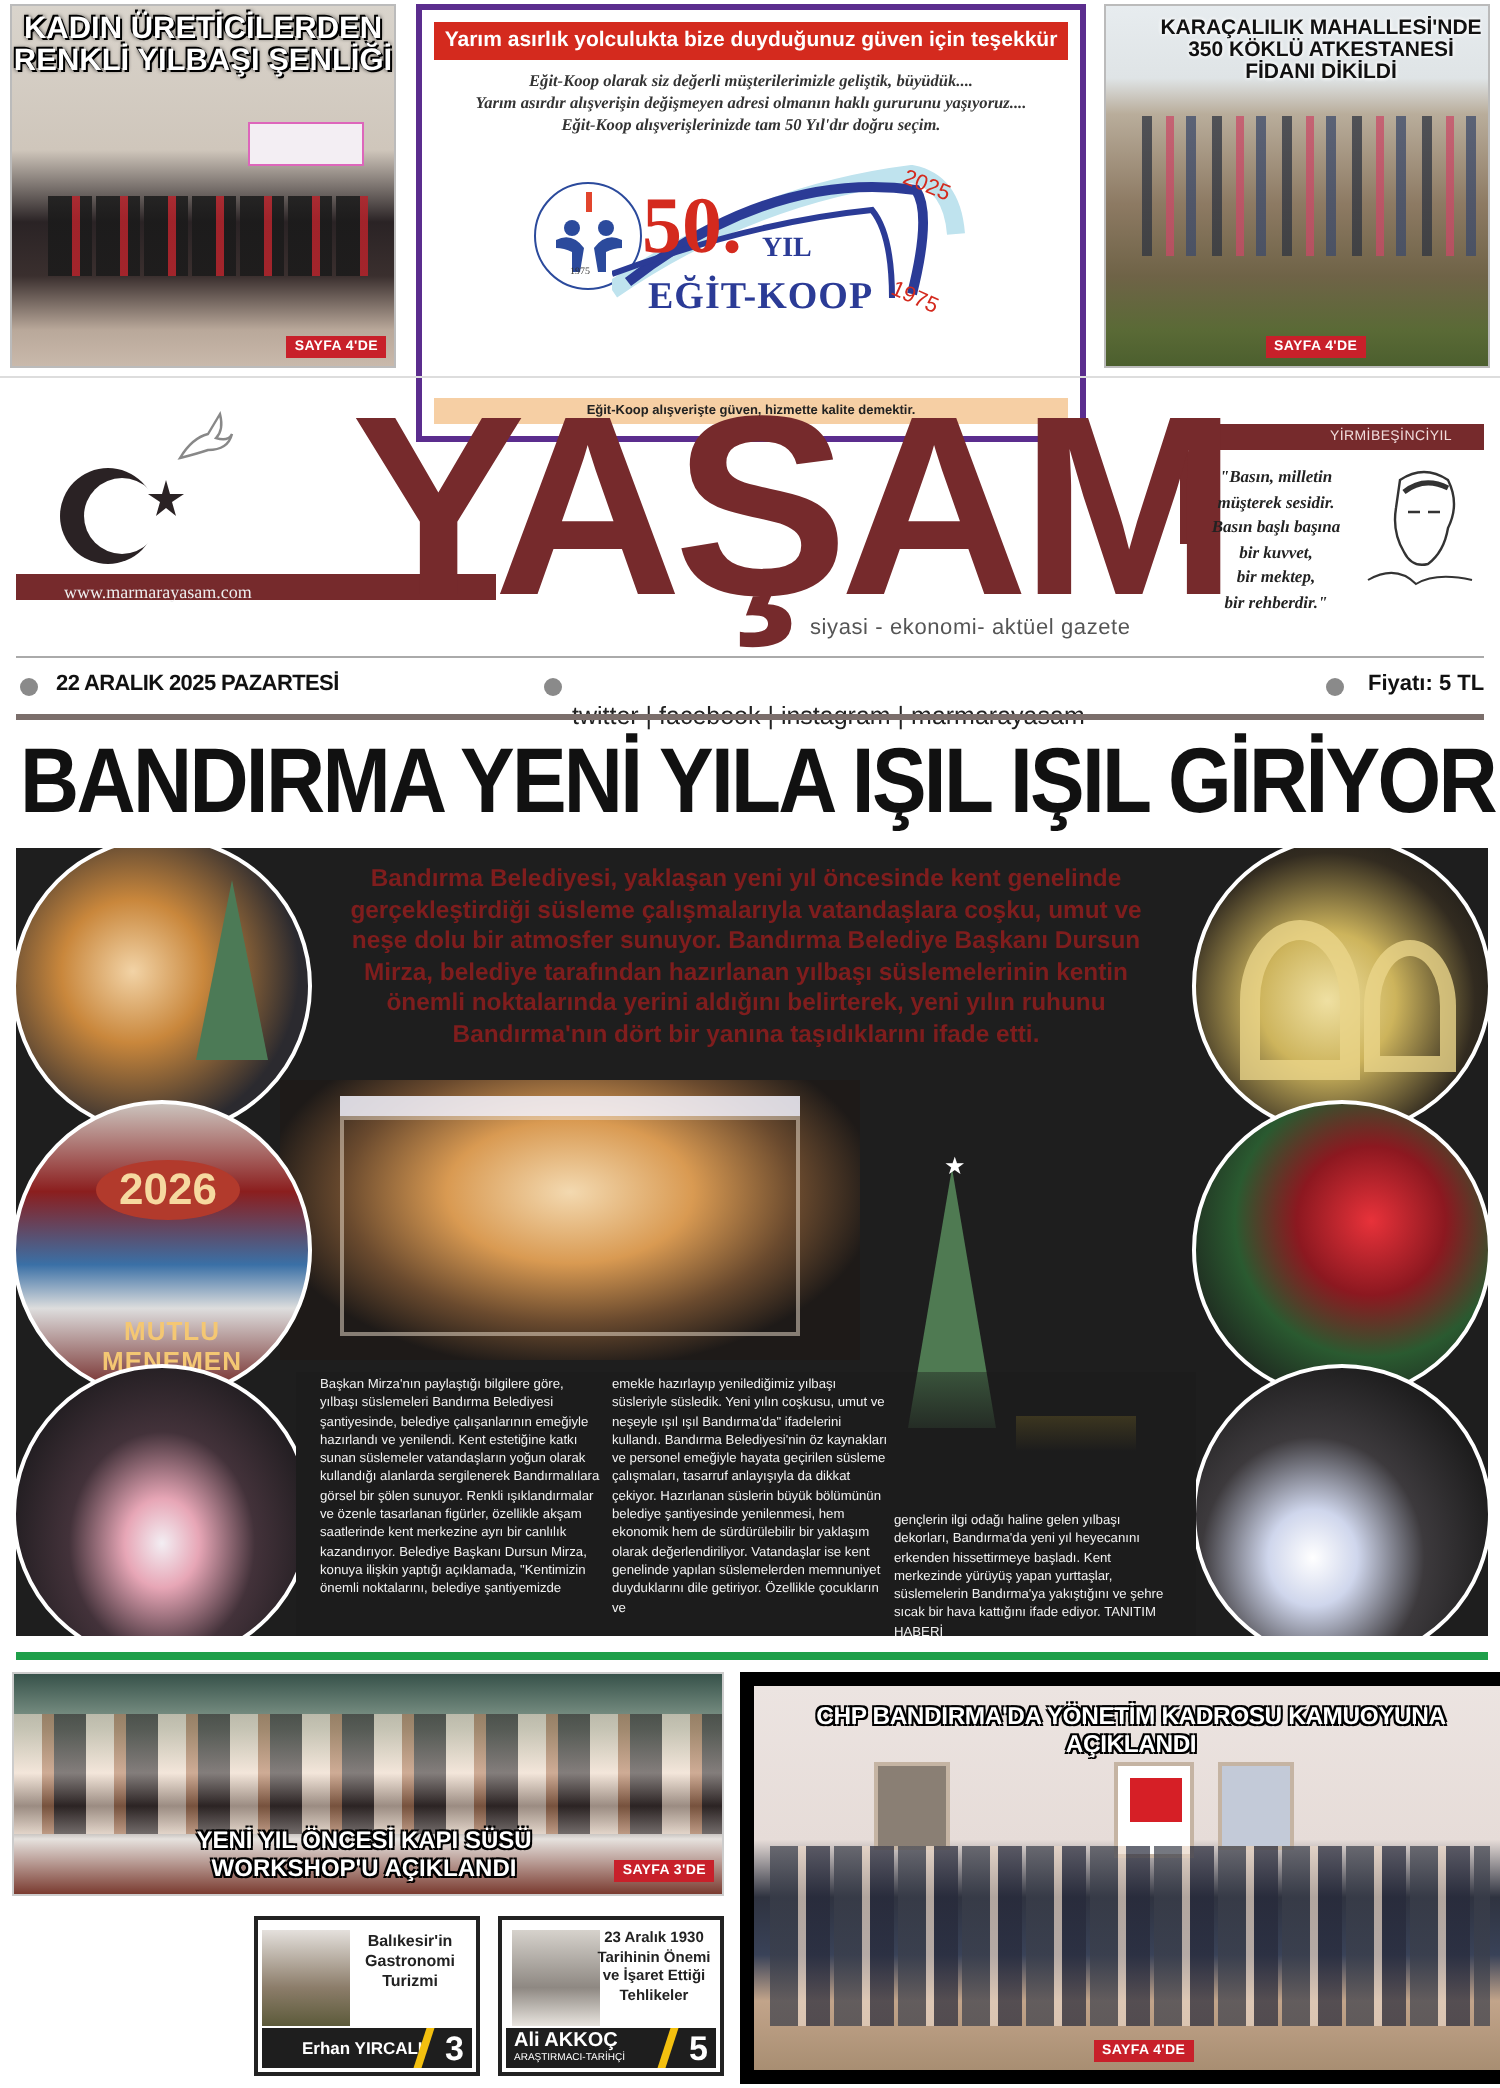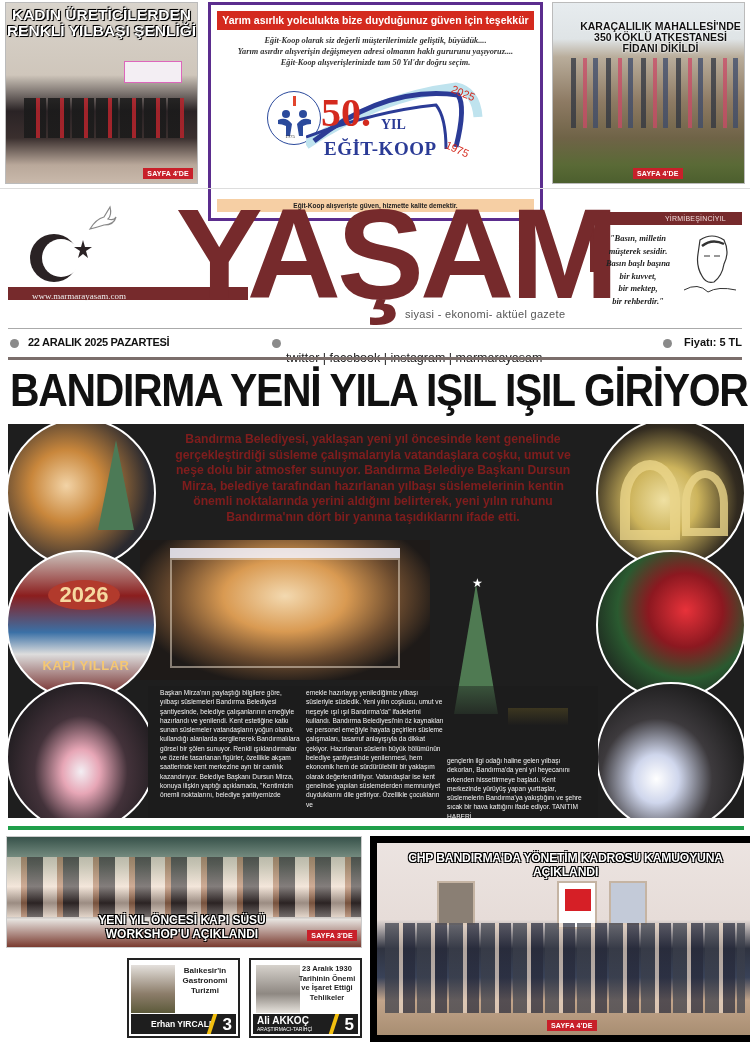--- a/index.html
+++ b/index.html
@@ -95,21 +95,21 @@
     <div class="abs" style="left:170px;top:112px;font-family:'Liberation Serif',serif;font-weight:bold;font-size:14px;color:#2b3b96">YIL</div>
     <div class="abs" style="left:113px;top:133px;font-family:'Liberation Serif',serif;font-weight:bold;font-size:19px;color:#2b3b96;letter-spacing:.5px">EĞİT-KOOP</div>
     <div class="abs" style="left:240px;top:82px;font-size:11px;color:#d42a1e;transform:rotate(22deg)">2025</div>
     <div class="abs" style="left:234px;top:138px;font-size:11px;color:#d42a1e;transform:rotate(24deg)">1975</div>
     <div class="foot">Eğit-Koop alışverişte güven, hizmette kalite demektir.</div>
   </div>
 
   <div class="teaser" style="left:552px;width:193px;height:182px;">
     <div class="photo" style="background:linear-gradient(180deg,#e7ecef 0%,#dfe4e6 20%,#b9ad9b 30%,#8d7a63 55%,#6f6347 75%,#5a6a36 90%,#4c5f2e 100%);"></div>
     <div class="abs" style="left:10px;top:55px;width:175px;height:70px;background:repeating-linear-gradient(90deg,transparent 0 8px,#2e3440 8px 13px,transparent 13px 20px,#c94a66 20px 24px,transparent 24px 30px,#3c4a6a 30px 35px);opacity:.75"></div>
-    <div class="title" style="top:18px;font-size:10.5px;color:#111;text-shadow:0 0 2px #fff,0 0 2px #fff;margin-left:24px;">
+    <div class="title" style="top:6px;font-size:10.5px;color:#111;text-shadow:0 0 2px #fff,0 0 2px #fff;margin-left:24px;">
       <div>KARAÇALILIK MAHALLESİ'NDE</div>
       <div>350 KÖKLÜ ATKESTANESİ FİDANI DİKİLDİ</div>
     </div>
     <div class="sayfa" style="left:80px;bottom:4px;">SAYFA 4'DE</div>
   </div>
 
   <div class="abs" style="left:0;top:188px;width:750px;height:1px;background:#ddd"></div>
 
   <div class="mast-bar" style="left:8px;top:287px;width:240px;height:13px;"></div>
   <div class="mast-bar" style="left:590px;top:212px;width:152px;height:13px;"></div>
@@ -165,21 +165,21 @@
     </div>
     <div class="abs" style="left:446px;top:160px;width:0;height:0;border-left:22px solid transparent;border-right:22px solid transparent;border-bottom:130px solid #4f7a52;"></div>
     <div class="abs" style="left:464px;top:152px;color:#fff;font-size:12px">★</div>
     <div class="abs" style="left:500px;top:284px;width:60px;height:30px;background:#c8a832;opacity:.7"></div>
 
     <div class="circ" style="left:-2px;top:-6px;background:radial-gradient(circle at 40% 45%,#f2d3a6 0%,#c9873c 30%,#2b2a2f 70%);">
       <div class="abs" style="left:90px;top:20px;width:0;height:0;border-left:18px solid transparent;border-right:18px solid transparent;border-bottom:90px solid #4c7a56"></div>
     </div>
     <div class="circ" style="left:-2px;top:126px;background:linear-gradient(180deg,#cbc3bd 0%,#8b1e1e 30%,#3a70a6 55%,#ddd 70%,#6b1c1a 100%);">
       <div class="abs" style="left:40px;top:28px;width:72px;height:30px;border-radius:50%;background:#b23a2c;color:#f6d9a0;font-weight:bold;font-size:22px;text-align:center;line-height:30px">2026</div>
-      <div class="abs" style="left:18px;top:106px;width:120px;text-align:center;color:#f4c773;font-weight:bold;font-size:13px;letter-spacing:.5px">KAPI YILLAR</div>
+      <div class="abs" style="left:18px;top:106px;width:120px;text-align:center;color:#f4c773;font-weight:bold;font-size:13px;letter-spacing:.5px">MUTLU MENEMEN</div>
     </div>
     <div class="circ" style="left:-2px;top:258px;background:radial-gradient(ellipse at 50% 60%,#f3eef3 0%,#e7a6b6 18%,#43323a 45%,#1c1a1d 80%);"></div>
 
     <div class="circ" style="left:588px;top:-6px;background:radial-gradient(ellipse at 45% 55%,#efe0a2 0%,#cdb45c 30%,#322b20 65%,#141414 90%);">
       <div class="abs" style="left:22px;top:40px;width:60px;height:80px;border:10px solid #ead58a;border-radius:50% 50% 0 0;opacity:.8"></div>
       <div class="abs" style="left:84px;top:50px;width:46px;height:66px;border:8px solid #ead58a;border-radius:50% 50% 0 0;opacity:.8"></div>
     </div>
     <div class="circ" style="left:588px;top:126px;background:radial-gradient(ellipse at 60% 40%,#e8323a 0%,#8c1820 30%,#2a5a30 55%,#1b1b1b 85%);"></div>
     <div class="circ" style="left:588px;top:258px;background:radial-gradient(ellipse at 40% 65%,#ffffff 0%,#cfd6ec 18%,#3d3a3d 45%,#181818 80%);"></div>
 

